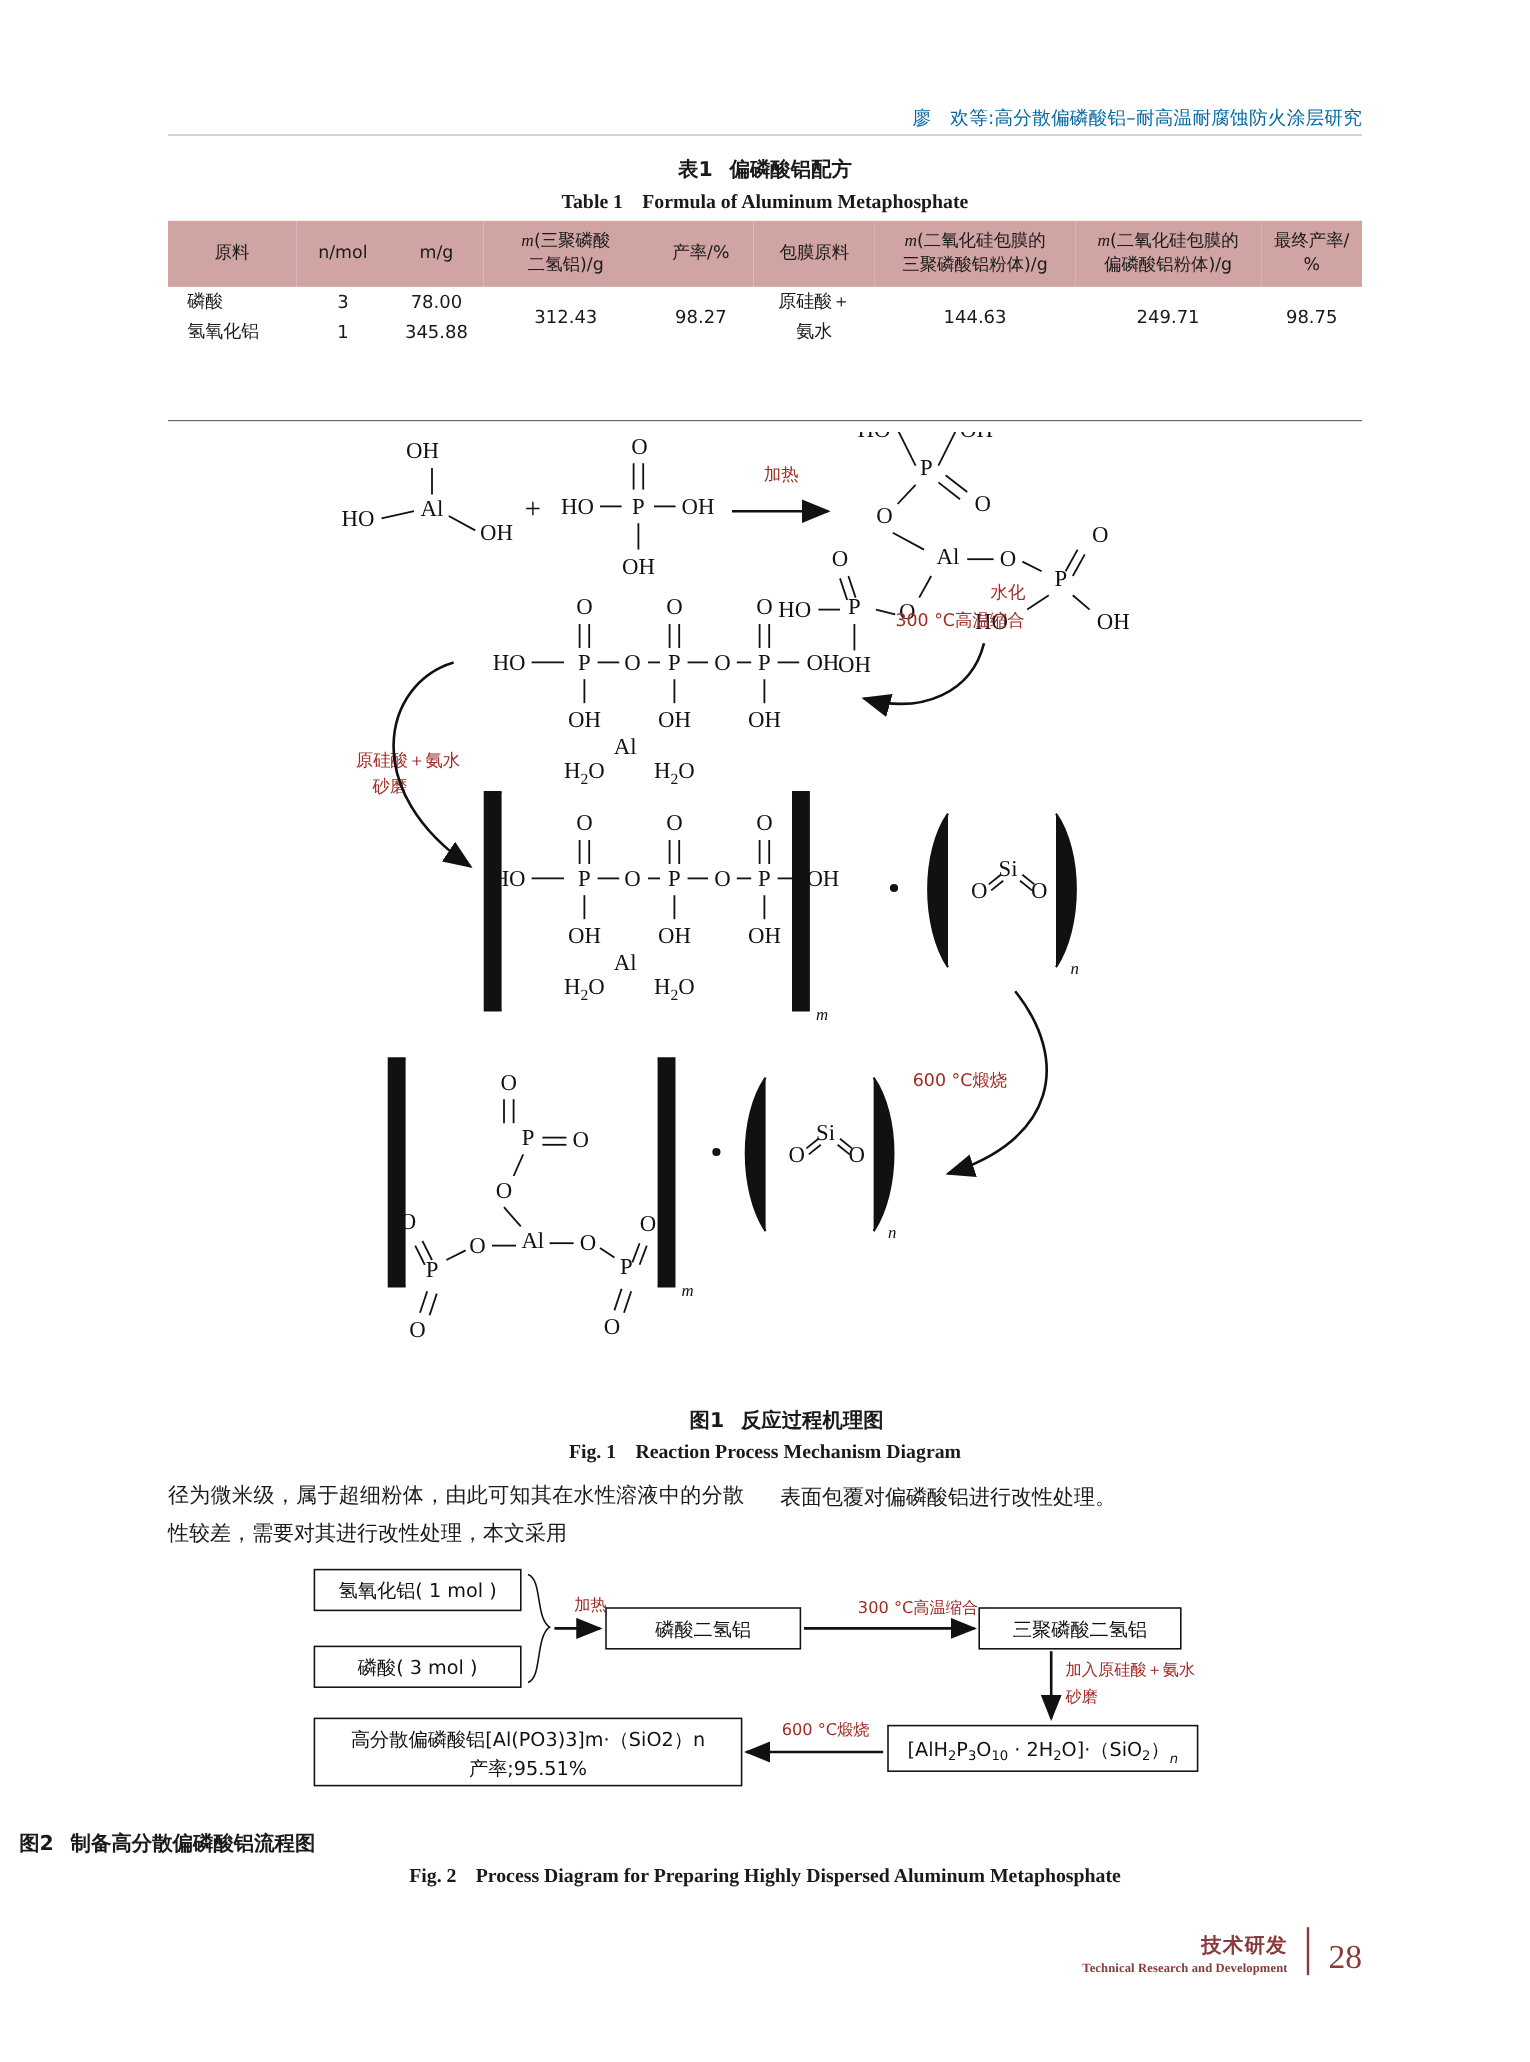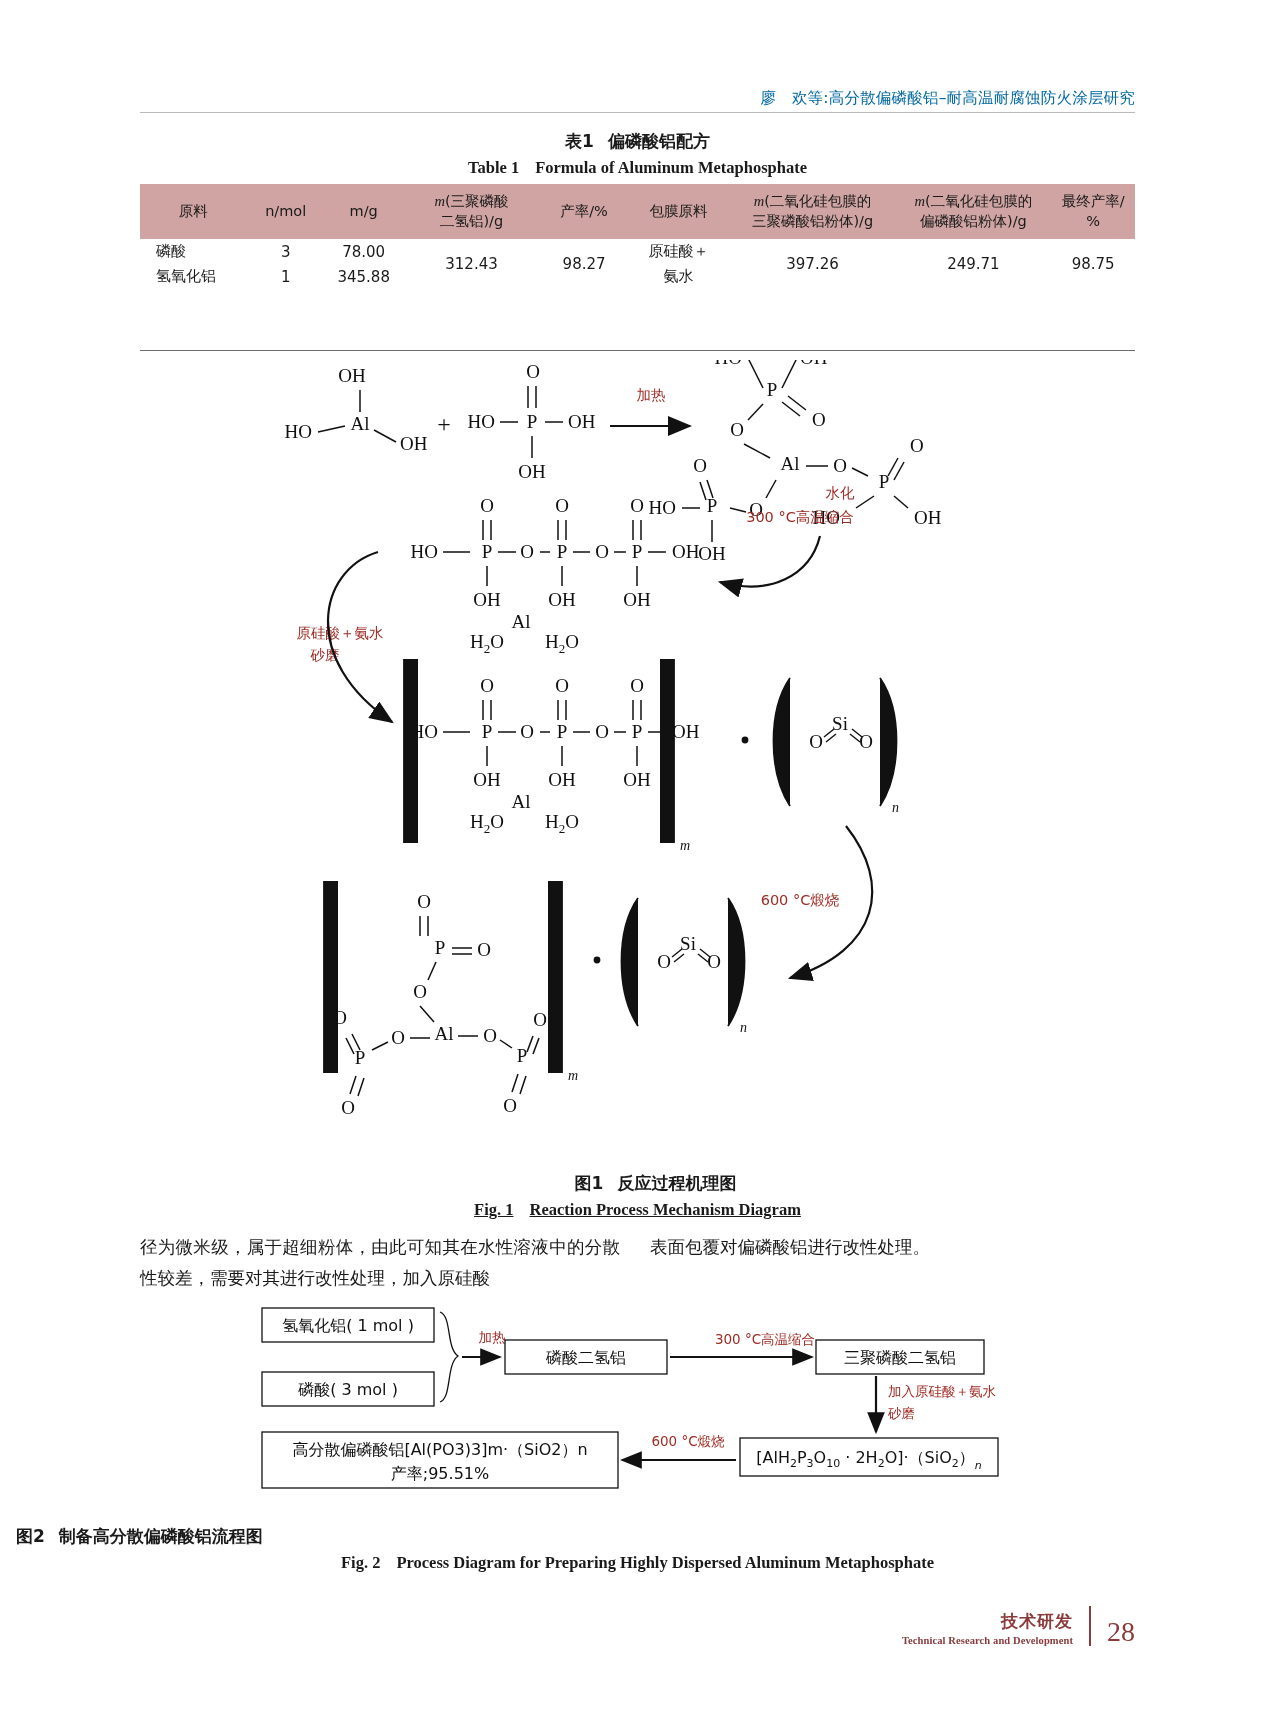--- a/index.html
+++ b/index.html
@@ -78,21 +78,21 @@
   .fig1 { position:absolute; left:0; top:360px; width:1275px; height:810px; }
   .fig1 svg { position:absolute; left:0; top:0; }
 
   .fig1-cap-cn {
     position:absolute; top:1172px; left:0; width:1275px; text-align:center;
     font-size:17px; font-weight:bold; font-family:"DejaVu Sans", sans-serif;margin-left:18px;
   }
   .fig1-cap-cn .num { margin-right:14px; }
   .fig1-cap-en {
     position:absolute; top:1200px; left:0; width:1275px; text-align:center;
-    font-size:16.5px; font-weight:bold; font-family:"Liberation Serif", serif;text-decoration:underline;
+    font-size:16.5px; font-weight:bold; font-family:"Liberation Serif", serif;
   }
   .fig1-cap-en .num { margin-right:16px; }
 
   
   .col-left {
     position:absolute; left:140px; top:1232px; width:480px;
     font-size:17.5px; line-height:1.75;
     font-family:"DejaVu Sans", sans-serif;
     text-align:justify;
   }
@@ -182,21 +182,21 @@
         </tr>
       </thead>
       <tbody>
         <tr>
           <td class="left">磷酸</td>
           <td>3</td>
           <td>78.00</td>
           <td class="mid-merge" rowspan="2">312.43</td>
           <td class="mid-merge" rowspan="2">98.27</td>
           <td>原硅酸＋</td>
-          <td class="mid-merge" rowspan="2">397.26</td>
+          <td class="mid-merge" rowspan="2">144.63</td>
           <td class="mid-merge" rowspan="2">249.71</td>
           <td class="mid-merge" rowspan="2">98.75</td>
         </tr>
         <tr>
           <td class="left">氢氧化铝</td>
           <td>1</td>
           <td>345.88</td>
           <td>氨水</td>
         </tr>
       </tbody>
@@ -451,21 +451,21 @@
     </svg>
   </div>
 
   <div class="fig1-cap-cn">
     <span class="num">图1</span><span>反应过程机理图</span>
   </div>
   <div class="fig1-cap-en">
     <span class="num">Fig. 1</span><span>Reaction Process Mechanism Diagram</span>
   </div>
 
-  <div class="col-left">径为微米级，属于超细粉体，由此可知其在水性溶液中的分散性较差，需要对其进行改性处理，加入原硅酸</div>
+  <div class="col-left">径为微米级，属于超细粉体，由此可知其在水性溶液中的分散性较差，需要对其进行改性处理，本文采用</div>
   <div class="col-right">表面包覆对偏磷酸铝进行改性处理。</div>
 
   <div class="fig2">
     <svg width="1275" height="230" viewBox="0 0 1275 230">
       <defs>
         <marker id="ah2" markerWidth="10" markerHeight="8" refX="9" refY="4" orient="auto">
           <path d="M0,0 L10,4 L0,8 z" fill="#111"></path>
         </marker>
         <marker id="ah2r" markerWidth="10" markerHeight="8" refX="9" refY="4" orient="auto">
           <path d="M0,0 L10,4 L0,8 z" fill="#111"></path>

